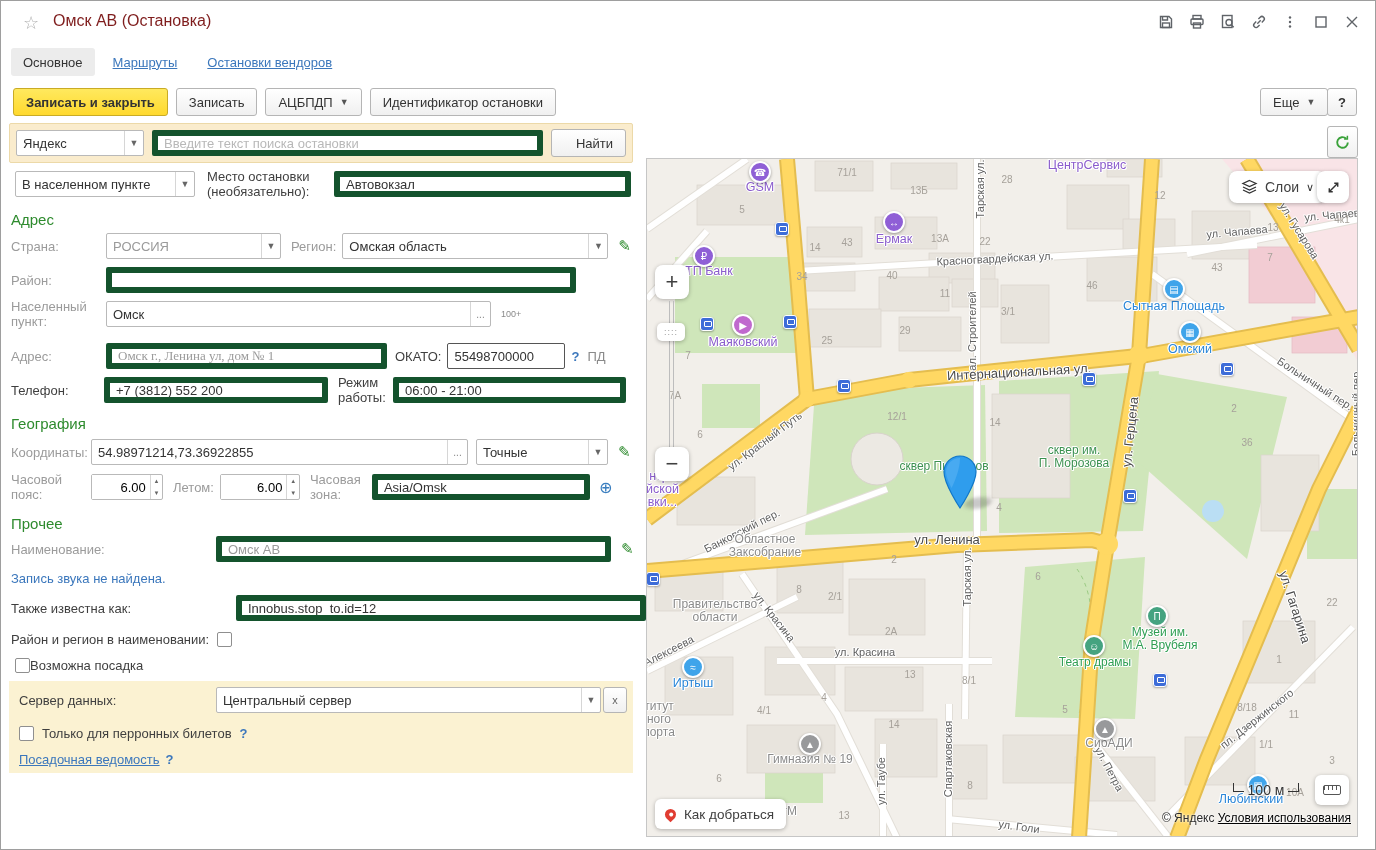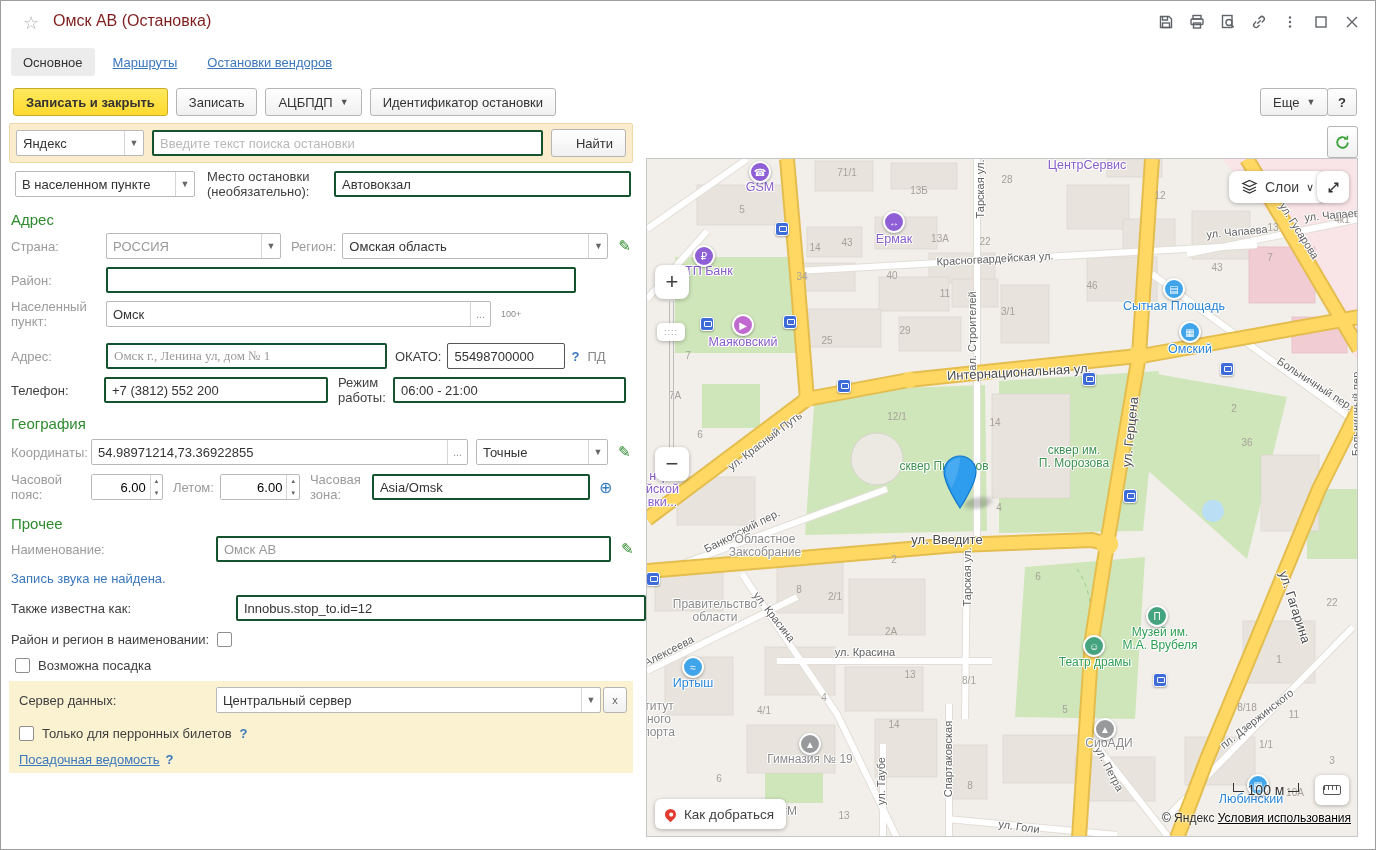--- a/index.html
+++ b/index.html
@@ -7,21 +7,21 @@
   .window{position:relative;width:1376px;height:850px;background:#fff;border:1px solid #9e9e9e;
     font-family:"Liberation Sans","DejaVu Sans",sans-serif;font-size:13px;color:#333;overflow:hidden;}
   .abs{position:absolute;}
   .row{position:absolute;display:flex;align-items:center;}
   .lbl{color:#9b9b9b;font-size:13px;white-space:pre-line;line-height:15px;}
   .lbl.dark{color:#3f3f3f;}
   .sec{position:absolute;color:#2e8b2e;font-size:15px;}
   .lnk{color:#3b77bc;text-decoration:none;}
   .lnk.u{text-decoration:underline;}
   .help{color:#3b77bc;font-weight:bold;margin-left:6px;cursor:pointer;}
-  .inp{height:26px;border:2px solid #14532d;border-radius:2px;padding:0 6px;font:13px "Liberation Sans",sans-serif;color:#333;background:#fff;outline:none;}
+  .inp{height:26px;border:6px solid #14532d;border-radius:2px;padding:0 6px;font:13px "Liberation Sans",sans-serif;color:#333;background:#fff;outline:none;}
   .inp::placeholder{color:#b8b8b8;}
   .inp.gray{color:#9a9a9a;}
   .inp.dark-border{border:1px solid #555;}
   .combo{display:flex;align-items:stretch;height:26px;border:1px solid #b9b9b9;border-radius:2px;background:#fff;}
   .combo .val{flex:1;display:flex;align-items:center;padding:0 6px;white-space:nowrap;overflow:hidden;}
   .combo .val.gray{color:#9a9a9a;}
   .ddb{width:19px;display:flex;align-items:center;justify-content:center;border-left:1px solid #d6d6d6;color:#666;font-size:9px;cursor:pointer;}
   .mini{width:20px;display:flex;align-items:center;justify-content:center;border-left:1px solid #d6d6d6;color:#666;font-size:11px;cursor:pointer;}
   .btn{display:inline-flex;align-items:center;justify-content:center;height:28px;padding:0 12px;border:1px solid #b5b5b5;border-radius:3px;
     background:linear-gradient(#fff,#f0f0f0);font-size:13px;color:#333;cursor:pointer;white-space:nowrap;}
@@ -265,21 +265,21 @@
   </div>
   <span class="abs lnk" style="left:10px;top:570px;">Запись звука не найдена.</span>
   <div class="row" style="left:10px;top:594px;height:26px;gap:20px;">
     <span class="lbl dark" style="width:205px;">Также известна как:</span>
     <input class="inp" style="width: 410px;" value="Innobus.stop_to.id=12">
   </div>
   <div class="row" style="left:10px;top:628px;height:20px;">
     <span class="lbl dark" style="width:206px;white-space:nowrap;">Район и регион в наименовании:</span>
     <span class="chk"></span>
   </div>
-  <div class="row" style="left:14px;top:654px;height:20px;gap:8px;">
+  <div class="row" style="left:14px;top:654px;height:20px;">
     <span class="chk"></span>
     <span class="lbl dark">Возможна посадка</span>
   </div>
 
   <div class="yellowpanel">
     <div class="row" style="left:10px;top:6px;height:26px;">
       <span class="lbl dark" style="width:197px;">Сервер данных:</span>
       <div class="combo" style="width:385px;">
         <span class="val">Центральный сервер</span>
         <span class="ddb">▼</span>
@@ -417,21 +417,21 @@
 
     <div id="mlabels" class="abs" style="left:0;top:0;width:712px;height:679px;">
         <span class="ml street" style="transform: translate(-50%, -50%) rotate(-3deg); left: 348px; top: 100px;">Красногвардейская ул.</span>
         <span class="ml street" style="transform: translate(-50%, -50%) rotate(-90deg); left: 333px; top: 30px;">Тарская ул.</span>
         <span class="ml street" style="transform: translate(-50%, -50%) rotate(-90deg); left: 325px; top: 172px;">ал. Строителей</span>
         <span class="ml big" style="transform: translate(-50%, -50%) rotate(-3deg); left: 372px; top: 213px;">Интернациональная ул.</span>
         <span class="ml street" style="transform: translate(-50%, -50%) rotate(-5deg); left: 590px; top: 73px;">ул. Чапаева</span>
         <span class="ml street" style="transform: translate(-50%, -50%) rotate(-5deg); left: 688px; top: 56px;">ул. Чапаева</span>
         <span class="ml street" style="transform: translate(-50%, -50%) rotate(58deg); left: 652px; top: 72px;">ул. Гусарова</span>
         <span class="ml big" style="transform: translate(-50%, -50%) rotate(-84deg); left: 483px; top: 273px;">ул. Герцена</span>
-        <span class="ml big" style="left: 300px; top: 380px;">ул. Введите</span>
+        <span class="ml big" style="left: 300px; top: 380px;">ул. Ленина</span>
         <span class="ml street" style="transform: translate(-50%, -50%) rotate(-90deg); left: 320px; top: 418px;">Тарская ул.</span>
         <span class="ml street" style="transform: translate(-50%, -50%) rotate(-90deg); left: 301px; top: 600px;">Спартаковская</span>
         <span class="ml street" style="transform: translate(-50%, -50%) rotate(-90deg); left: 234px; top: 622px;">ул. Таубе</span>
         <span class="ml street" style="transform: translate(-50%, -50%) rotate(52deg); left: 127px; top: 458px;">ул. Красина</span>
         <span class="ml street" style="left: 218px; top: 493px;">ул. Красина</span>
         <span class="ml street" style="transform: translate(-50%, -50%) rotate(-27deg); left: 95px; top: 372px;">Банковский пер.</span>
         <span class="ml street" style="transform: translate(-50%, -50%) rotate(-37deg); left: 118px; top: 282px;">ул. Красный Путь</span>
         <span class="ml street" style="transform: translate(-50%, -50%) rotate(-27deg); left: 22px; top: 492px;">Алексеева</span>
         <span class="ml big" style="transform: translate(-50%, -50%) rotate(72deg); left: 648px; top: 448px;">ул. Гагарина</span>
         <span class="ml street" style="transform: translate(-50%, -50%) rotate(-38deg); left: 610px; top: 560px;">пл. Дзержинского</span>

